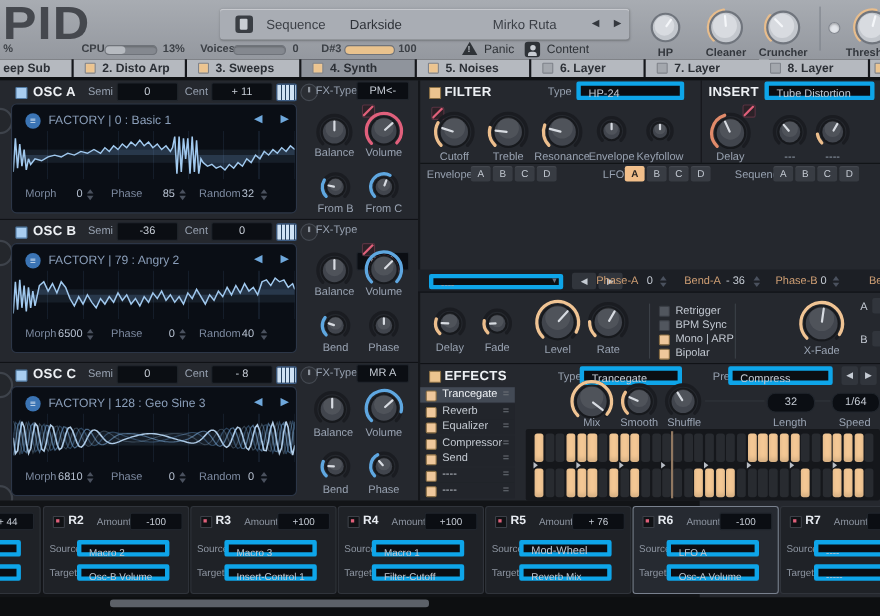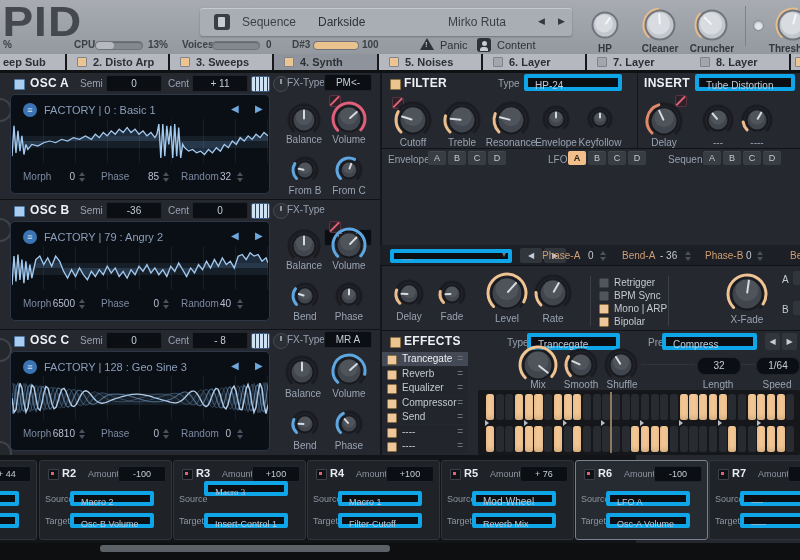--- a/index.html
+++ b/index.html
@@ -839,21 +839,21 @@
       <span class="fbox" style="left:30px;top:30px;width:84px;height:15px;line-height:14px;font-size:9px;">Macro 2</span>
       <span class="lbl9" style="left:5px;top:55px;">Target</span>
       <span class="fbox" style="left:30px;top:52px;width:84px;height:15px;line-height:14px;font-size:9px;">Osc-B Volume</span>
     </div>
     <div class="slot" style="left:173px;">
       <span class="rled"></span>
       <span class="rid">R3</span>
       <span class="lbl9" style="left:48px;top:8px;">Amount</span>
       <span class="vbox" style="left:78px;top:5px;width:46px;height:14px;line-height:14px;font-size:9px;">+100</span>
       <span class="lbl9" style="left:5px;top:33px;">Source</span>
-      <span class="fbox" style="left:30px;top:20px;width:84px;height:15px;line-height:14px;font-size:9px;font-family:Liberation Serif, serif;">Macro 3</span>
+      <span class="fbox" style="left:30px;top:30px;width:84px;height:15px;line-height:14px;font-size:9px;">Macro 3</span>
       <span class="lbl9" style="left:5px;top:55px;">Target</span>
       <span class="fbox" style="left:30px;top:52px;width:84px;height:15px;line-height:14px;font-size:9px;">Insert-Control 1</span>
     </div>
     <div class="slot" style="left:307px;">
       <span class="rled"></span>
       <span class="rid">R4</span>
       <span class="lbl9" style="left:48px;top:8px;">Amount</span>
       <span class="vbox" style="left:78px;top:5px;width:46px;height:14px;line-height:14px;font-size:9px;">+100</span>
       <span class="lbl9" style="left:5px;top:33px;">Source</span>
       <span class="fbox" style="left:30px;top:30px;width:84px;height:15px;line-height:14px;font-size:9px;">Macro 1</span>

